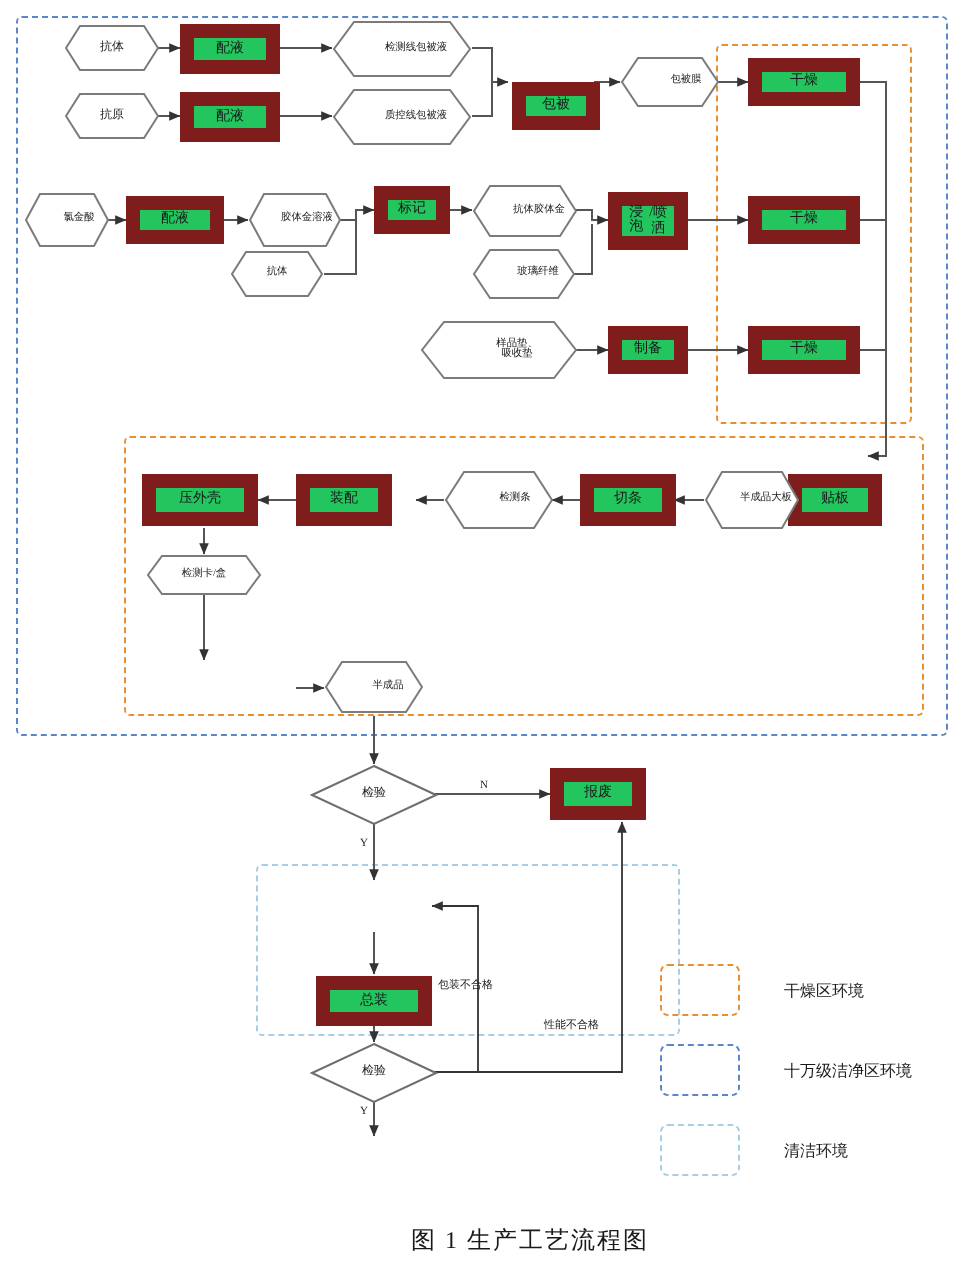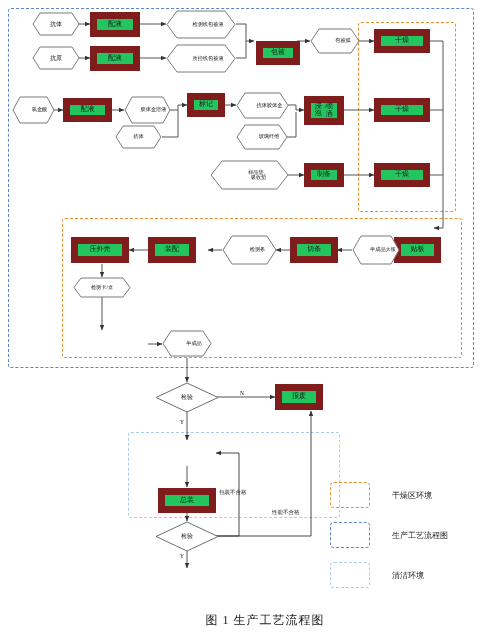--- a/index.html
+++ b/index.html
@@ -338,21 +338,21 @@
   <div class="edgelbl" style="left:180px;top:419px;">Y</div>
   <div class="edgelbl" style="left:180px;top:553px;">Y</div>
   <div class="edgelbl" style="left:219px;top:489px;">包装不合格</div>
   <div class="edgelbl" style="left:272px;top:509px;">性能不合格</div>
 
   <div class="legend" style="left:0;top:0;">
     <div class="legend-swatch" style="left:330px;top:482px;border:1.6px dashed #e8902f;"></div>
     <div class="legend-text" style="left:392px;top:490px;">干燥区环境</div>
 
     <div class="legend-swatch" style="left:330px;top:522px;border:1.6px dashed #5b87c9;"></div>
-    <div class="legend-text" style="left:392px;top:530px;">生产工艺流程图</div>
+    <div class="legend-text" style="left:392px;top:530px;">十万级洁净区环境</div>
 
     <div class="legend-swatch" style="left:330px;top:562px;border:1.6px dashed #a8cde6;"></div>
     <div class="legend-text" style="left:392px;top:570px;">清洁环境</div>
   </div>
 
   <div class="caption" style="left:0;top:612px;">图 1  生产工艺流程图</div>
 
 </div>
 
 </body></html>

